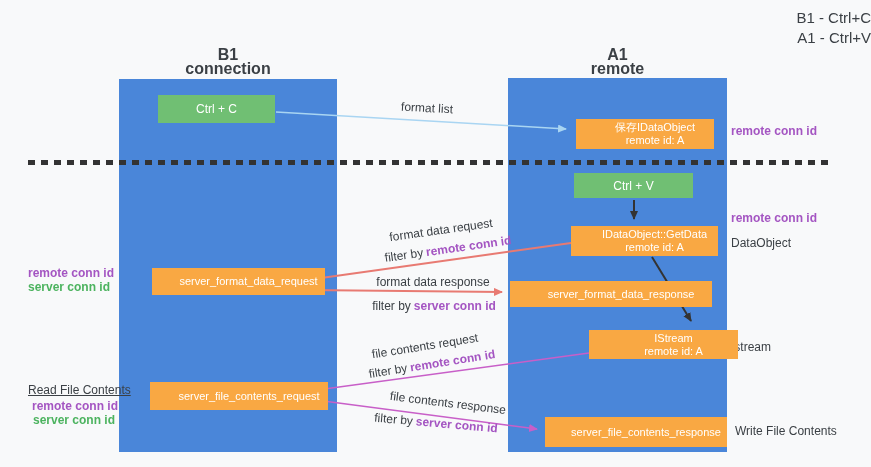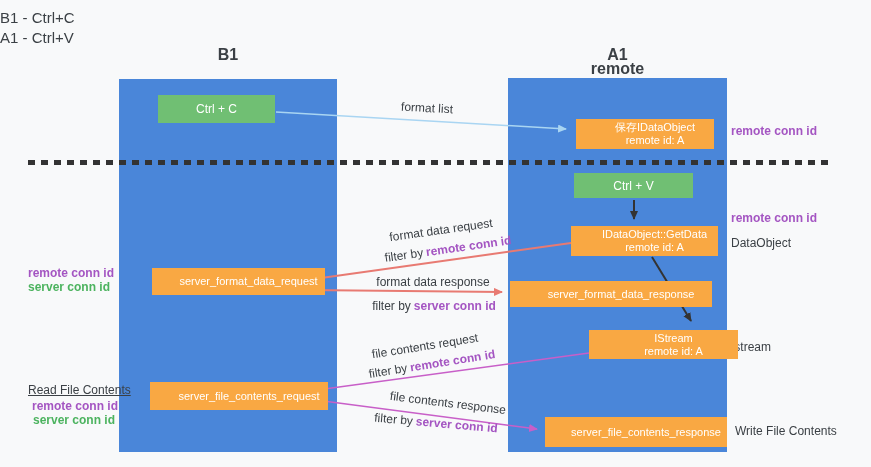--- a/index.html
+++ b/index.html
@@ -1,21 +1,21 @@
 <!DOCTYPE html>
 <html style="--lane_blue: #4a86d9; --box_green: #70bf73; --box_orange: #f9a843; --arrow_lightblue: #a9d5f2; --arrow_salmon: #e87a72; --arrow_magenta: #c85fc8; --arrow_black: #333333; --text_purple: #a455c2; --text_green: #4cb35f;"><head>
 <meta charset="utf-8">
 <style>
   html,body{margin:0;padding:0;background:#f8f9fa;}
   .canvas{
     position:relative;width:871px;height:467px;background:#f8f9fa;overflow:hidden;
     font-family:"Liberation Sans",sans-serif;color:#3b4045;
   }
   .abs{position:absolute;}
-  .title{top:8px;left:0;width:871px;text-align:left;font-size:15px;line-height:20px;color:#3b4045;}
+  .title{top:8px;left:0;width:871px;text-align:right;font-size:15px;line-height:20px;color:#3b4045;}
   .lane-header{text-align:center;font-size:16px;line-height:14px;color:#3b4045;font-weight:bold;}
   .lane{background:var(--lane_blue,#4a86d9);}
   .dashed{
     height:5px;
     background:repeating-linear-gradient(to right,var(--arrow_black,#333) 0 7px,transparent 7px 13px);
   }
   .box{
     display:flex;flex-direction:column;align-items:center;justify-content:center;
     color:#fff;text-align:center;white-space:nowrap;z-index:3;
   }
@@ -34,20 +34,21 @@
 
 <div class="canvas">
 
   <div class="abs title">
     <div>B1 - Ctrl+C</div>
     <div>A1 - Ctrl+V</div>
   </div>
 
   <div class="abs lane-header" style="left:119px;top:48px;width:218px;">
     <div>B1</div>
+    <div>connection</div>
   </div>
   <div class="abs lane-header" style="left:508px;top:48px;width:219px;">
     <div>A1</div>
     <div>remote</div>
   </div>
 
   <div class="abs lane" style="left:119px;top:79px;width:218px;height:373px;"></div>
   <div class="abs lane" style="left:508px;top:78px;width:219px;height:374px;"></div>
 
   <div class="abs dashed" style="left:28px;top:160px;width:803px;z-index:2;"></div>

